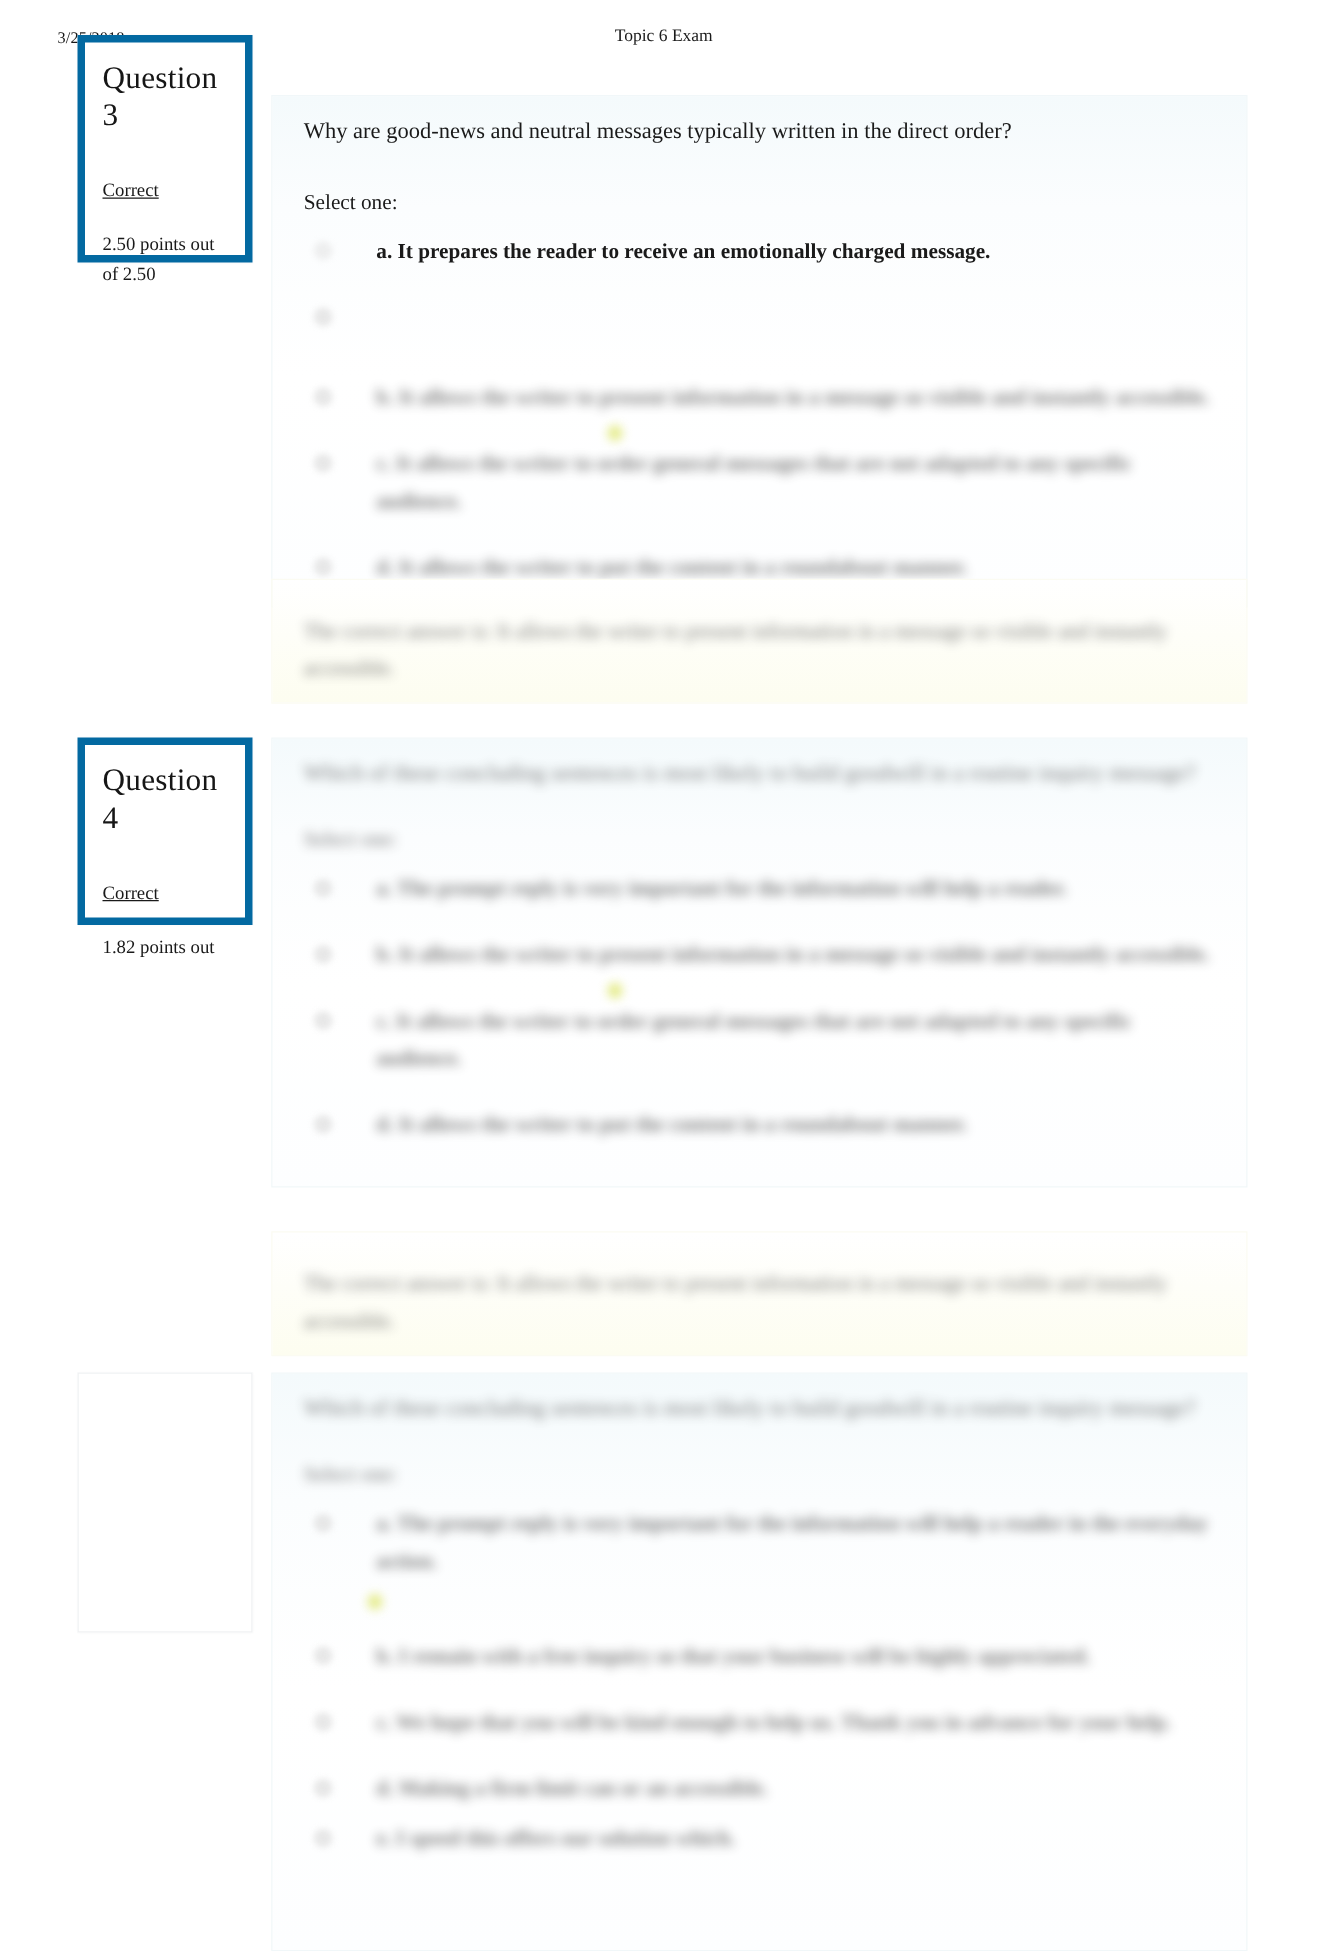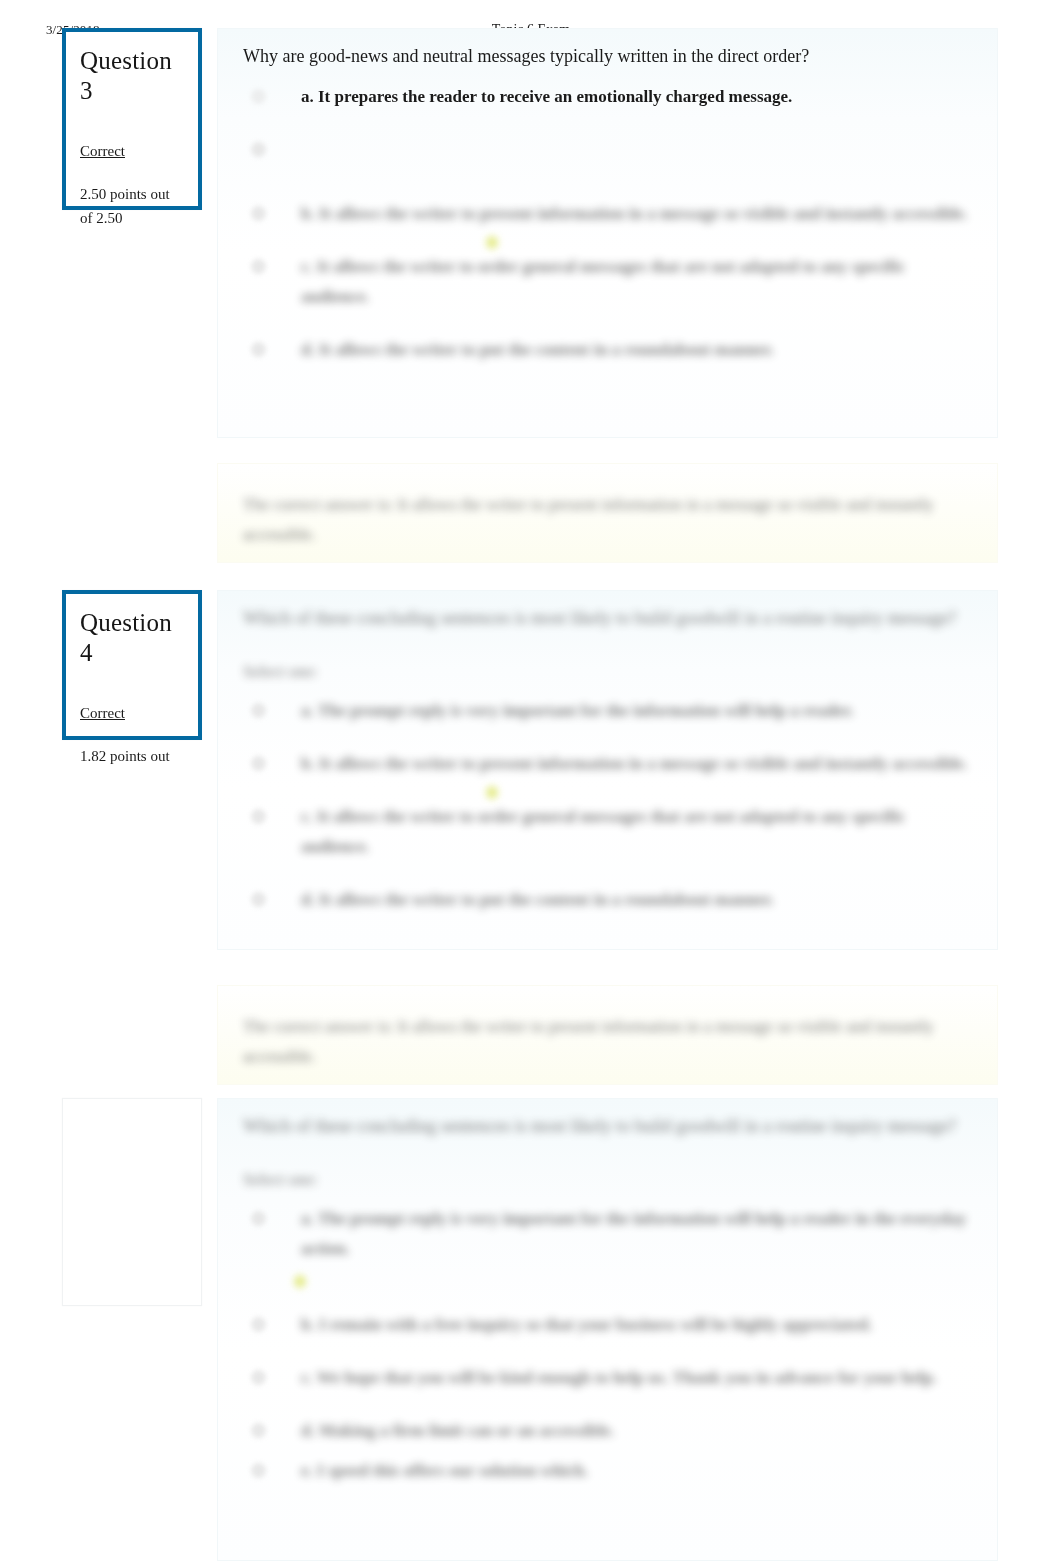--- a/index.html
+++ b/index.html
@@ -58,21 +58,21 @@
     width: 936px;
   }
   .qinfo {
     position: absolute;
     left: 0;
     top: 0;
     width: 140px;
     padding: 14px 14px 16px 14px;
     box-sizing: border-box;
     background: #ffffff;
-    border: 4px solid #0369a1;
+    border: 6px solid #0369a1;
     box-shadow: 0 0 2px rgba(0,0,0,0.035);
   }
   .qinfo-empty {
     border: 1px solid #f0f2f3;
   }
   .qno {
     font-size: 25px;
     line-height: 30px;
     font-weight: normal;
     color: #161616;
@@ -202,22 +202,23 @@
 
     <div class="qinfo" style="height:182px;">
       <div class="qno">
         <span>Question</span>
         <span class="num">3</span>
       </div>
       <div class="qstate">Correct</div>
       <div class="qgrade">2.50 points out of 2.50</div>
     </div>
 
-    <div class="qcontent" style="height:410px;">
+    <div class="qcontent" style="height:410px;margin-top:48px;">
       <p class="qtext">Why are good-news and neutral messages typically written in the direct order?</p>
+      <div class="selectone">Select one:</div>
 
       <div class="answers">
         <div class="opt clear-opt">
           <span class="radio"></span>
           <span class="opt-text">a. It prepares the reader to receive an emotionally charged message.</span>
         </div>
 
         <div class="opt blank">
           <span class="radio"></span>
           <span class="opt-text"></span>

